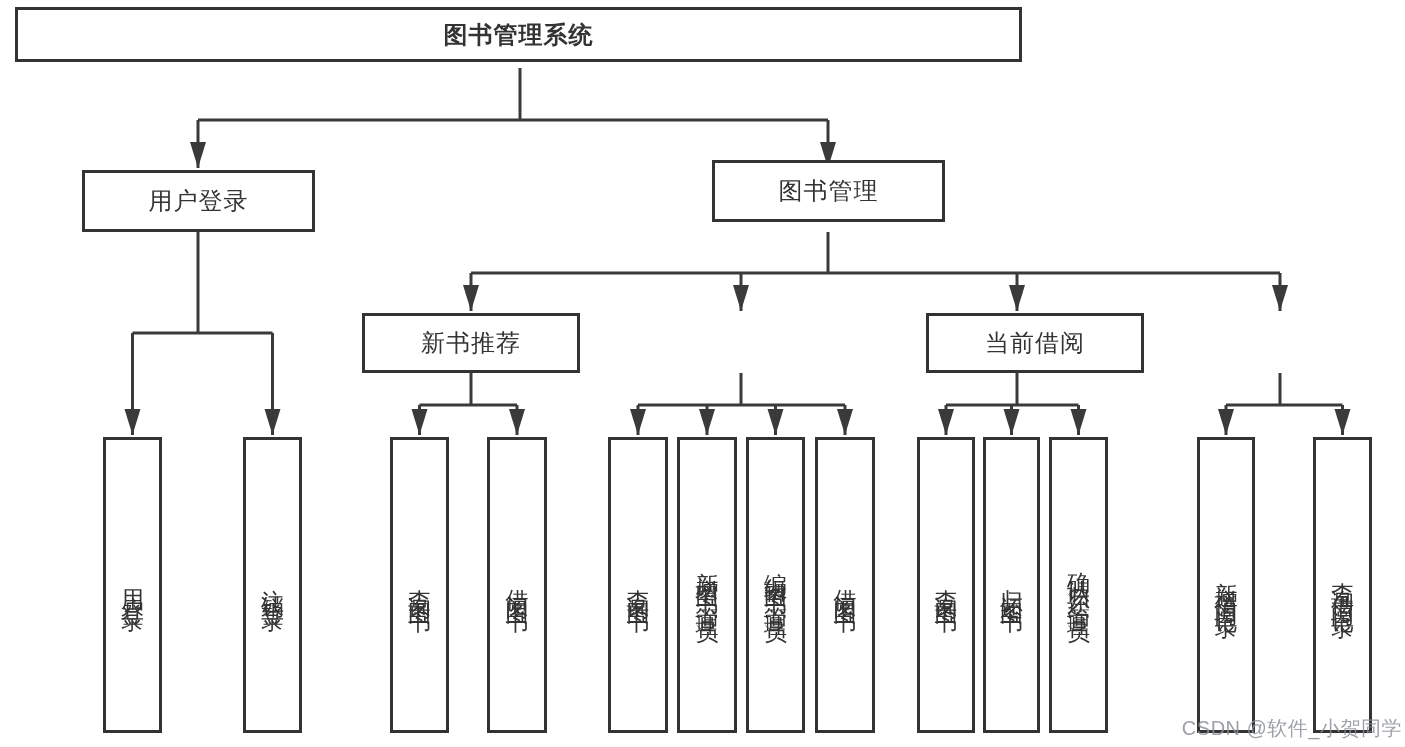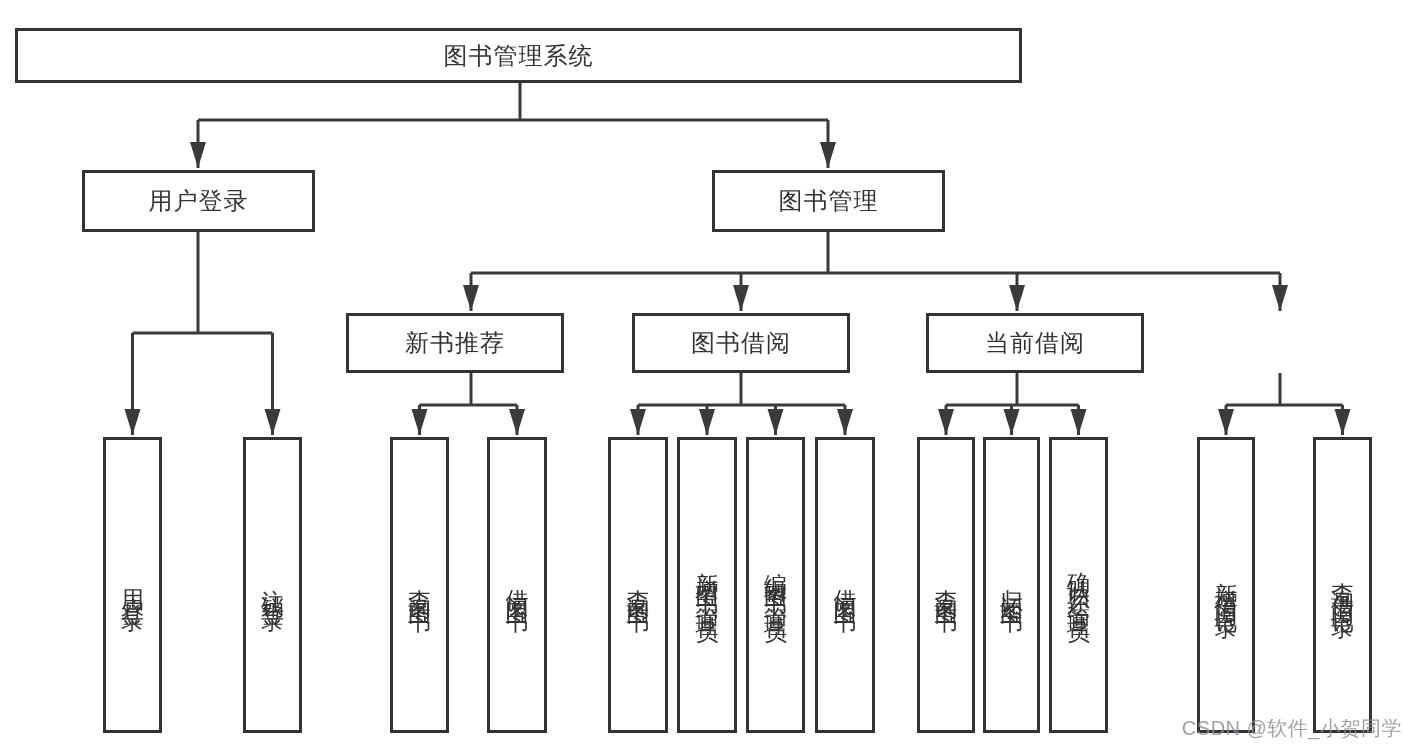--- a/index.html
+++ b/index.html
@@ -118,36 +118,33 @@
     </g>
 
     <g stroke="#3a3a3a" stroke-width="3" fill="none">
       <line x1="1280" y1="373" x2="1280" y2="405"></line>
       <line x1="1226" y1="405" x2="1342.5" y2="405"></line>
       <line x1="1226" y1="405" x2="1226" y2="435" marker-end="url(#ah)"></line>
       <line x1="1342.5" y1="405" x2="1342.5" y2="435" marker-end="url(#ah)"></line>
     </g>
   </svg>
 
-  <div class="node hnode" style="left:15px; top:28px; width:1007px; height:55px;">
+  <div class="node hnode" style="left:15px; top:7px; width:1007px; height:55px;font-weight:bold;">
     <span>图书管理系统</span>
   </div>
 
   <div class="node hnode" style="left:82px; top:170px; width:233px; height:62px;">
     <span>用户登录</span>
   </div>
-  <div class="node hnode" style="left:712px; top:170px; width:233px; height:62px;">
+  <div class="node hnode" style="left:712px; top:160px; width:233px; height:62px;">
     <span>图书管理</span>
   </div>
 
-  <div class="node hnode" style="left:346px; top:313px; width:218px; height:60px;">
+  <div class="node hnode" style="left:362px; top:313px; width:218px; height:60px;">
     <span>新书推荐</span>
-  </div>
-  <div class="node hnode" style="left:632px; top:313px; width:218px; height:60px;">
-    <span>图书借阅</span>
   </div>
   <div class="node hnode" style="left:908px; top:313px; width:218px; height:60px;margin-left:18px;">
     <span>当前借阅</span>
   </div>
 
   <div class="node leaf" style="left:103px; top:437px; width:59px; height:296px;">
     <span>用户登录</span>
   </div>
   <div class="node leaf" style="left:243px; top:437px; width:59px; height:296px;">
     <span>注销登录</span>

